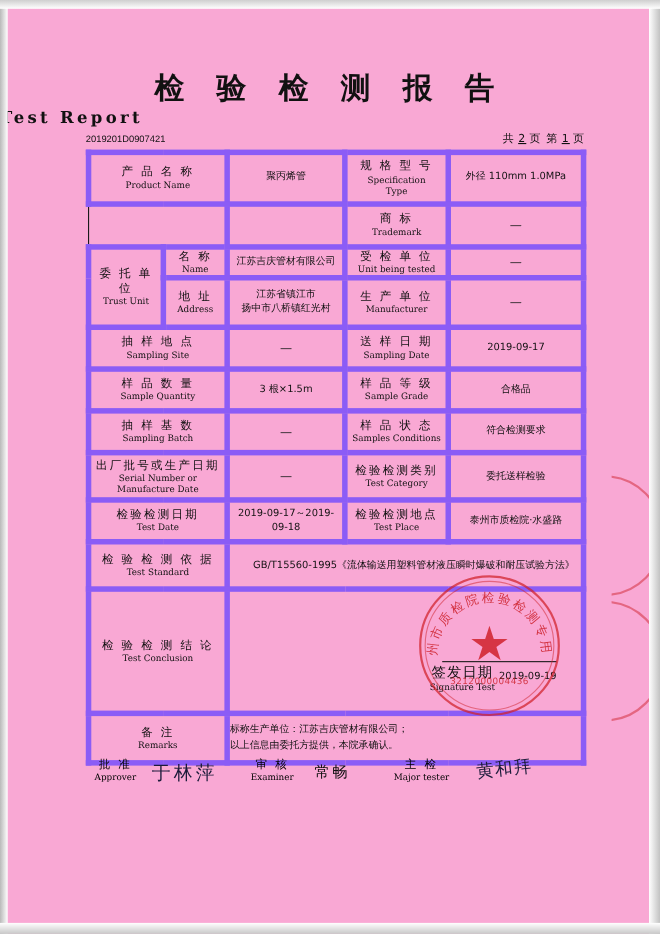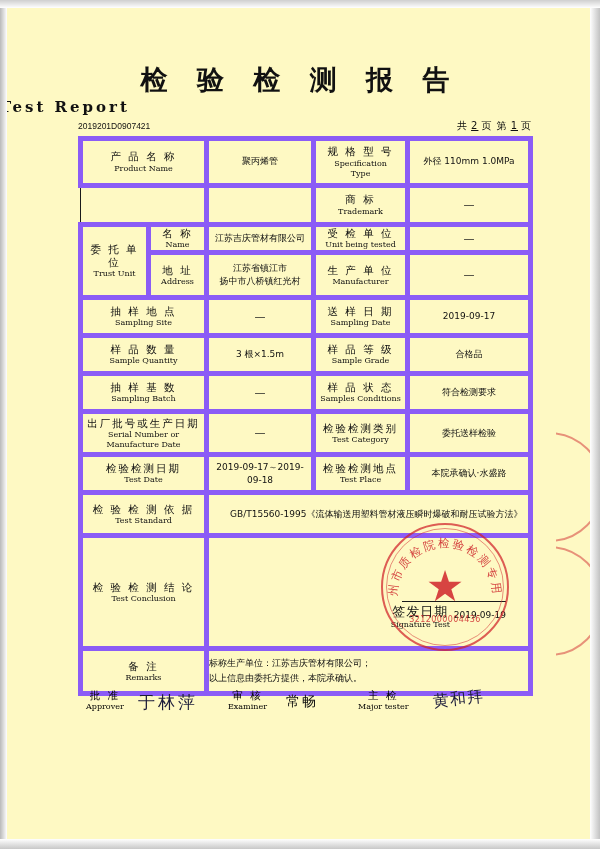--- a/index.html
+++ b/index.html
@@ -19,21 +19,21 @@
     height: 849px;
     background: #ffffff;
     box-sizing: border-box;
   }
   .sheet {
     position: absolute;
     left: 0;
     top: 0;
     width: 600px;
     height: 849px;
-    background: #fef9c3;
+    background: #f9a8d4;
   }
   
   .edge-left {
     position: absolute; left: 0; top: 0; width: 7px; height: 849px;
     background: linear-gradient(to right, #b9b9b9, #ffffff);
   }
   .edge-right {
     position: absolute; right: 0; top: 0; width: 10px; height: 849px;
     background: linear-gradient(to left, #c2c2c2, #ffffff);
   }
@@ -410,21 +410,21 @@
         <tr>
           <td class="lbl" colspan="2" style="height:33px">
             <span class="cn">检验检测日期</span>
             <span class="en">Test Date</span>
           </td>
           <td class="val">2019-09-17～2019-09-18</td>
           <td class="lbl">
             <span class="cn">检验检测地点</span>
             <span class="en">Test Place</span>
           </td>
-          <td class="val">本院承确认·水盛路</td>
+          <td class="val">泰州市质检院·水盛路</td>
         </tr>
 
         <tr>
           <td class="lbl" colspan="2" style="height:38px">
             <span class="cn">检 验 检 测 依 据</span>
             <span class="en">Test Standard</span>
           </td>
           <td class="val left" colspan="3">GB/T15560-1995《流体输送用塑料管材液压瞬时爆破和耐压试验方法》</td>
         </tr>
 

